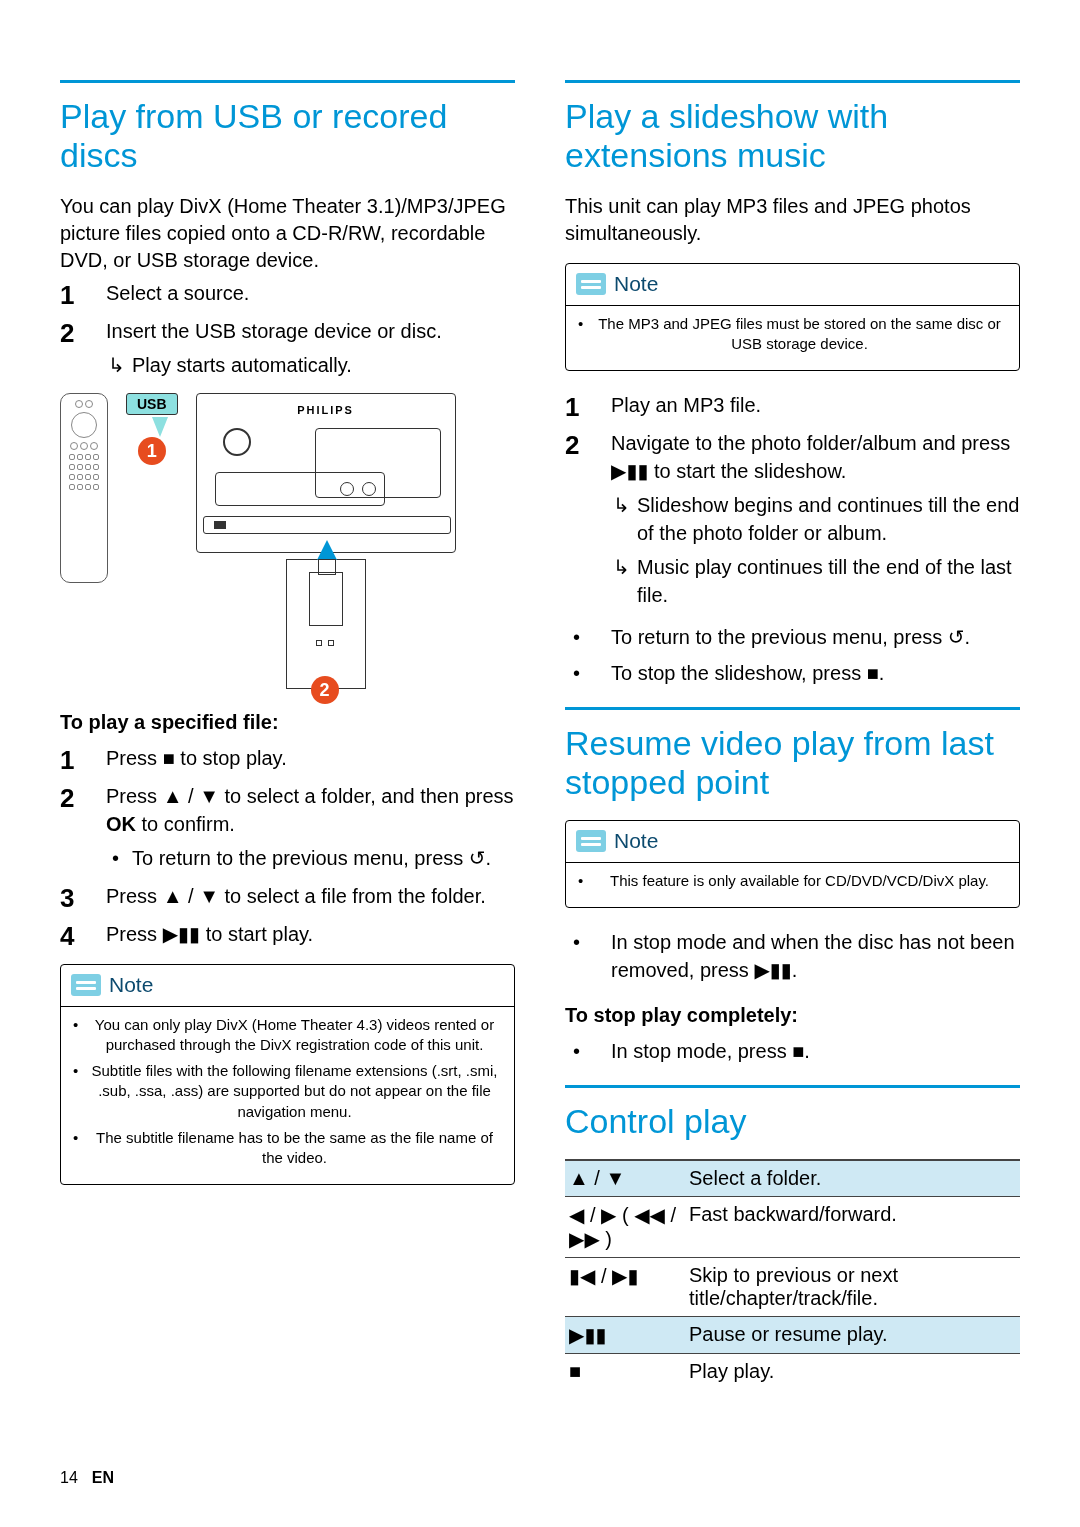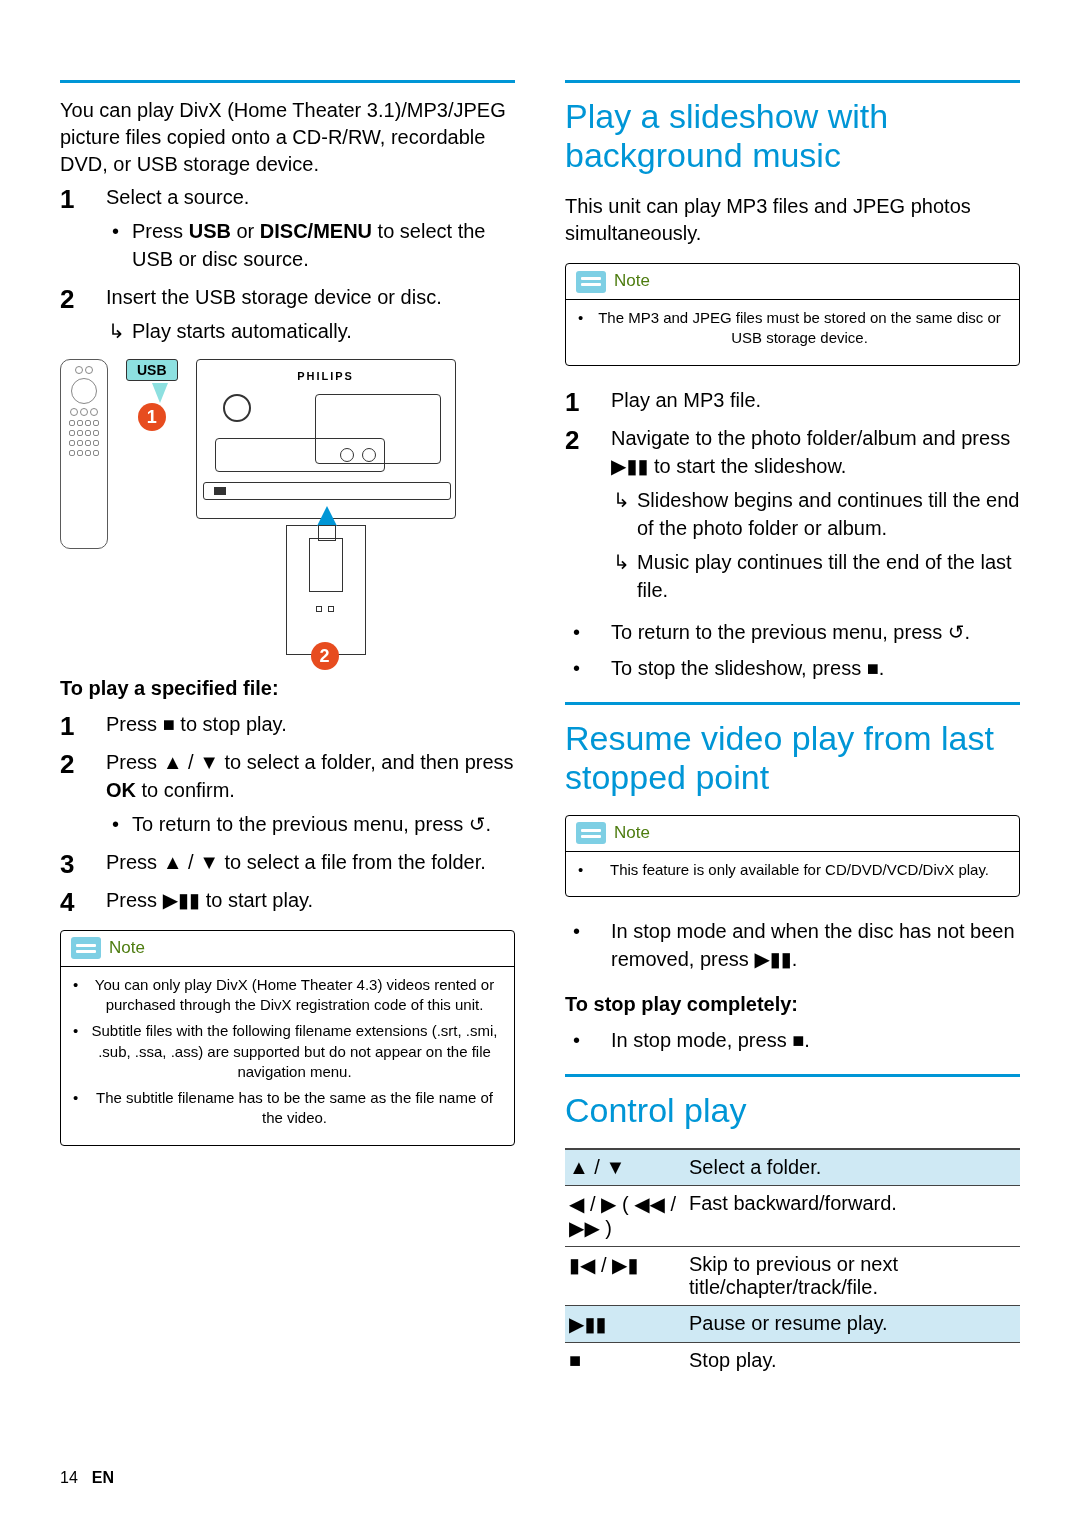--- a/index.html
+++ b/index.html
@@ -108,21 +108,21 @@
     font-size: 15px;
     line-height: 1.35;
   }
   .note-head {
     display: flex;
     align-items: center;
     gap: 8px;
     padding: 6px 10px;
     border-bottom: 1px solid #000;
   }
-  .note-head .note-label { font-size: 17px; color: #4d7c0f; }
+  .note-head .note-label { font-size: 21px; color: #0c4a6e; }
   .note-icon {
     width: 30px; height: 22px;
     background: #7ecfe4;
     border-radius: 3px;
     display: flex; flex-direction: column; justify-content: center; gap: 3px;
     padding: 0 5px;
   }
   .note-icon div { height: 3px; background: #fff; border-radius: 1px; }
   .note-body { padding: 8px 12px 10px 12px; }
   .note-body ul { list-style: none; padding: 0; }
@@ -241,30 +241,26 @@
   .page-foot .pg { margin-right: 14px; }
   .page-foot .lang { font-weight: 700; }
 </style>
 </head>
 <body>
 
 <div class="columns">
 
   <div class="col">
     <div class="section-rule"></div>
+    <h2 class="section-title">Play from USB or recored discs</h2>
     <p class="intro">You can play DivX (Home Theater 3.1)/MP3/JPEG picture files copied onto a CD-R/RW, recordable DVD, or USB storage device.</p>
 
     <ol class="steps">
       <li>
         <span>Select a source.</span>
-        <ul class="sub">
-          <li>
-            <span>Press </span><span class="strong">USB</span><span> or </span><span class="strong">DISC/MENU</span><span> to select the USB or disc source.</span>
-          </li>
-        </ul>
       </li>
       <li>
         <span>Insert the USB storage device or disc.</span>
         <ul class="sub arrow">
           <li>Play starts automatically.</li>
         </ul>
       </li>
     </ol>
 
     <div class="illustration">
@@ -358,21 +354,21 @@
           <li>You can only play DivX (Home Theater 4.3) videos rented or purchased through the DivX registration code of this unit.</li>
           <li>Subtitle files with the following filename extensions (.srt, .smi, .sub, .ssa, .ass) are supported but do not appear on the file navigation menu.</li>
           <li>The subtitle filename has to be the same as the file name of the video.</li>
         </ul>
       </div>
     </div>
   </div>
 
   <div class="col">
     <div class="section-rule"></div>
-    <h2 class="section-title">Play a slideshow with background music</h2>
+    <h2 class="section-title">Play a slideshow with extensions music</h2>
     <p class="intro">This unit can play MP3 files and JPEG photos simultaneously.</p>
 
     <div class="note-box">
       <div class="note-head">
         <div class="note-icon">
             <div></div>
             <div></div>
           </div>
         <span class="note-label">Note</span>
       </div>
@@ -439,21 +435,21 @@
       <tr>
             <td class="key">▮◀ / ▶▮</td>
             <td>Skip to previous or next title/chapter/track/file.</td>
           </tr>
       <tr class="hl">
             <td class="key">▶▮▮</td>
             <td>Pause or resume play.</td>
           </tr>
       <tr>
             <td class="key">■</td>
-            <td>Stop play.</td>
+            <td>Play play.</td>
           </tr>
     </tbody>
       </table>
   </div>
 </div>
 
 <div class="page-foot">
   <span class="pg">14</span><span class="lang">EN</span>
 </div>
 

